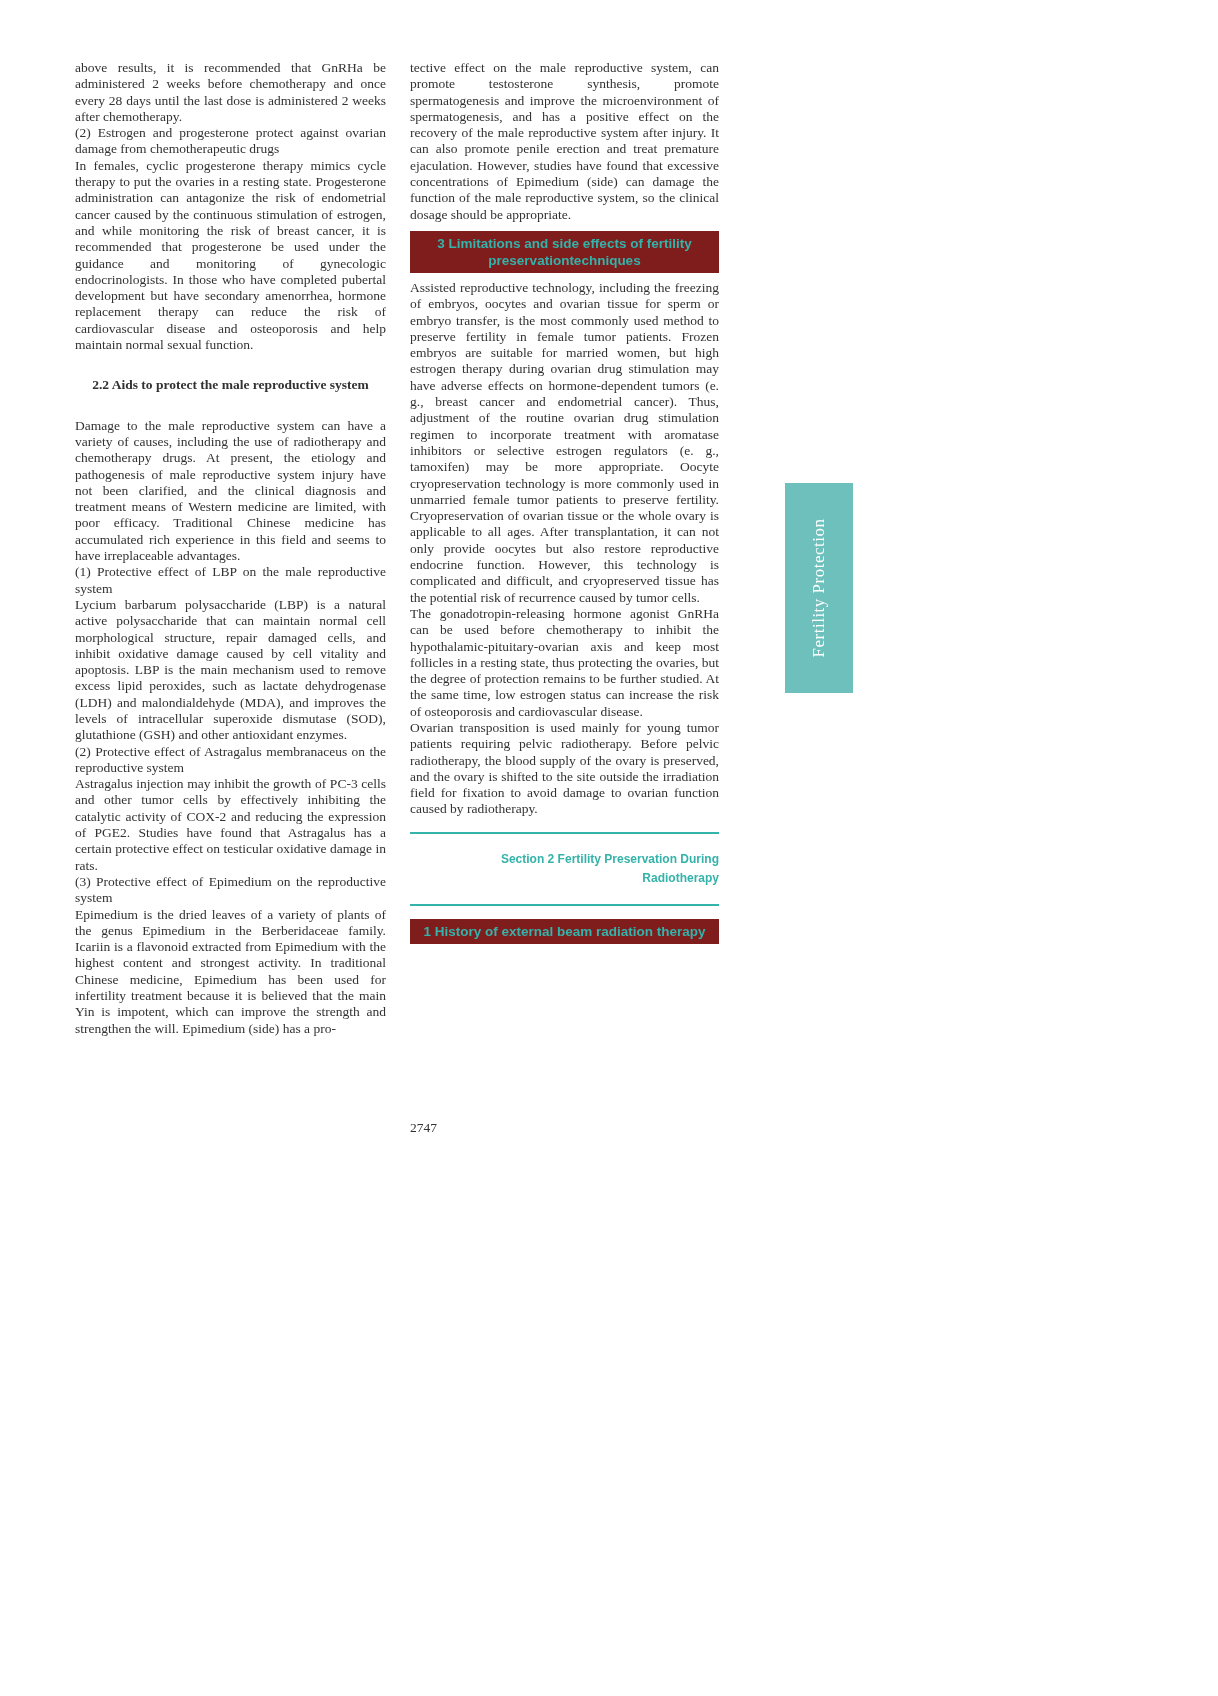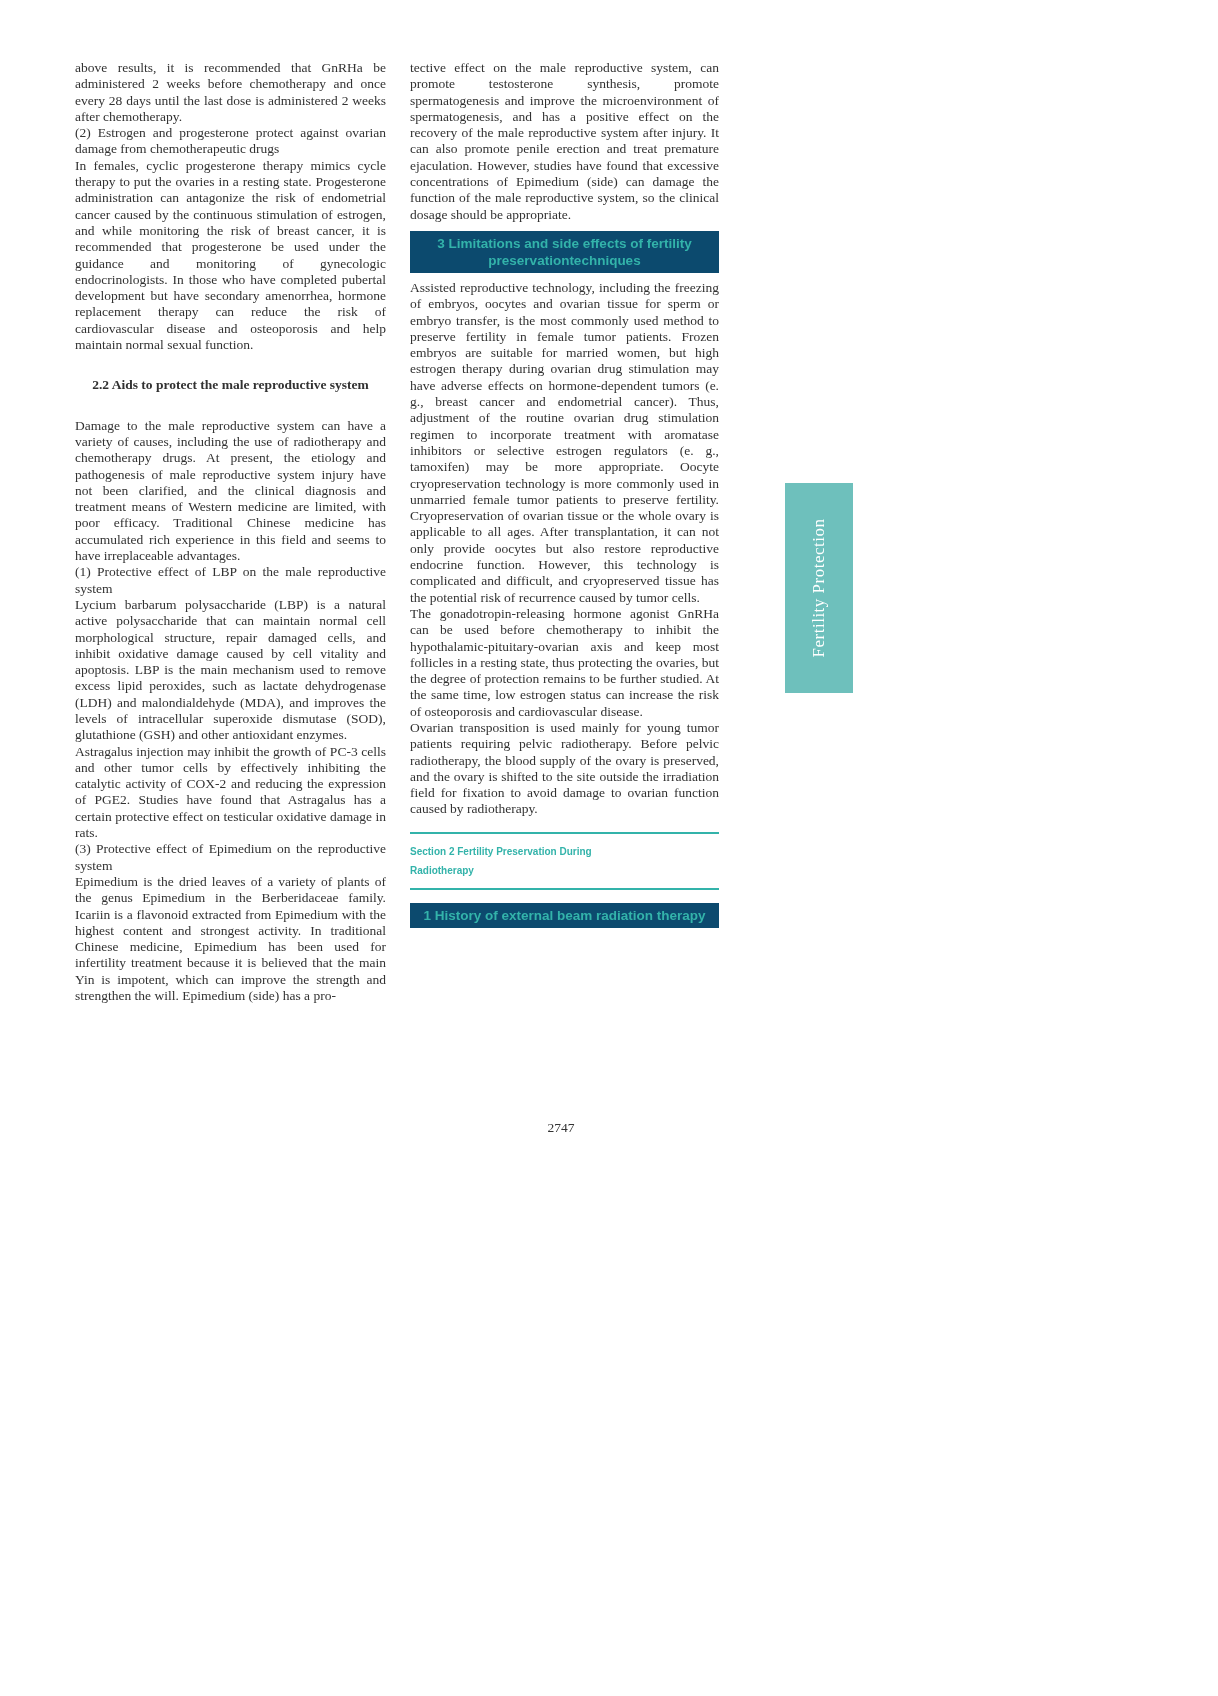--- a/index.html
+++ b/index.html
@@ -18,77 +18,78 @@
   }
   .col-left  { left:75px;  width:311px; }
   .col-right { left:410px; width:309px; }
   .col p { margin:0; }
   .subheading {
     margin:24px 0 !important;
     text-align:center;
     font-weight:bold;
   }
   .banner {
-    background:#0c4a6e;
+    background:#7f1d1d;
     color:#33b3aa;
     font-family:"Liberation Sans", sans-serif;
     font-weight:bold;
     font-size:13.5px; line-height:17px;
     text-align:center;
     padding:4px 6px;
     margin:8px 0 7px 0;
   }
   .section-head { margin:14px 0 13px 0; }
   .rule { border-top:2px solid #33b3aa; }
   .section-title {
     color:#33b3aa;
     font-family:"Liberation Sans", sans-serif;
     font-weight:bold;
-    font-size:10px; line-height:19px;
-    text-align:left;
-    padding:8px 0;
+    font-size:12px; line-height:19px;
+    text-align:right;
+    padding:16px 0;
   }
   .side-tab {
     position:absolute;
     left:785px; top:483px;
     width:68px; height:210px;
     background:#6ec0bc;
     display:flex; align-items:center; justify-content:center;
   }
   .side-tab-label {
     transform:rotate(-90deg);
     white-space:nowrap;
     color:#ffffff;
     font-family:"Liberation Serif", serif;
     font-size:17px;
     letter-spacing:0.5px;
   }
   .page-number {
     position:absolute;
     left:410px; top:1120px;
     width:302px;
-    text-align:center;
+    text-align:left;
     padding-right:8px;
     font-size:13.5px;
     color:#323232;
   }
 </style>
 </head>
 <body>
 
 <div class="page">
 
   <div class="col col-left">
     <p>above results, it is recommended that GnRHa be administered 2 weeks before chemotherapy and once every 28 days until the last dose is administered 2 weeks after chemotherapy.</p>
     <p>(2) Estrogen and progesterone protect against ovarian damage from chemotherapeutic drugs</p>
     <p>In females, cyclic progesterone therapy mimics cycle therapy to put the ovaries in a resting state. Progesterone administration can antagonize the risk of endometrial cancer caused by the continuous stimulation of estrogen, and while monitoring the risk of breast cancer, it is recommended that progesterone be used under the guidance and monitoring of gynecologic endocrinologists. In those who have completed pubertal development but have secondary amenorrhea, hormone replacement therapy can reduce the risk of cardiovascular disease and osteoporosis and help maintain normal sexual function.</p>
     <p class="subheading">2.2 Aids to protect the male reproductive system</p>
     <p>Damage to the male reproductive system can have a variety of causes, including the use of radiotherapy and chemotherapy drugs. At present, the etiology and pathogenesis of male reproductive system injury have not been clarified, and the clinical diagnosis and treatment means of Western medicine are limited, with poor efficacy. Traditional Chinese medicine has accumulated rich experience in this field and seems to have irreplaceable advantages.</p>
     <p>(1) Protective effect of LBP on the male reproductive system</p>
     <p>Lycium barbarum polysaccharide (LBP) is a natural active polysaccharide that can maintain normal cell morphological structure, repair damaged cells, and inhibit oxidative damage caused by cell vitality and apoptosis. LBP is the main mechanism used to remove excess lipid peroxides, such as lactate dehydrogenase (LDH) and malondialdehyde (MDA), and improves the levels of intracellular superoxide dismutase (SOD), glutathione (GSH) and other antioxidant enzymes.</p>
+    <p>(2) Protective effect of Astragalus membranaceus on the reproductive system</p>
     <p>Astragalus injection may inhibit the growth of PC-3 cells and other tumor cells by effectively inhibiting the catalytic activity of COX-2 and reducing the expression of PGE2. Studies have found that Astragalus has a certain protective effect on testicular oxidative damage in rats.</p>
     <p>(3) Protective effect of Epimedium on the reproductive system</p>
     <p>Epimedium is the dried leaves of a variety of plants of the genus Epimedium in the Berberidaceae family. Icariin is a flavonoid extracted from Epimedium with the highest content and strongest activity. In traditional Chinese medicine, Epimedium has been used for infertility treatment because it is believed that the main Yin is impotent, which can improve the strength and strengthen the will. Epimedium (side) has a pro-</p>
   </div>
 
   <div class="col col-right">
     <p>tective effect on the male reproductive system, can promote testosterone synthesis, promote spermatogenesis and improve the microenvironment of spermatogenesis, and has a positive effect on the recovery of the male reproductive system after injury. It can also promote penile erection and treat premature ejaculation. However, studies have found that excessive concentrations of Epimedium (side) can damage the function of the male reproductive system, so the clinical dosage should be appropriate.</p>
     <div class="banner">
       <div>3 Limitations and side effects of fertility</div>
       <div>preservationtechniques</div>

